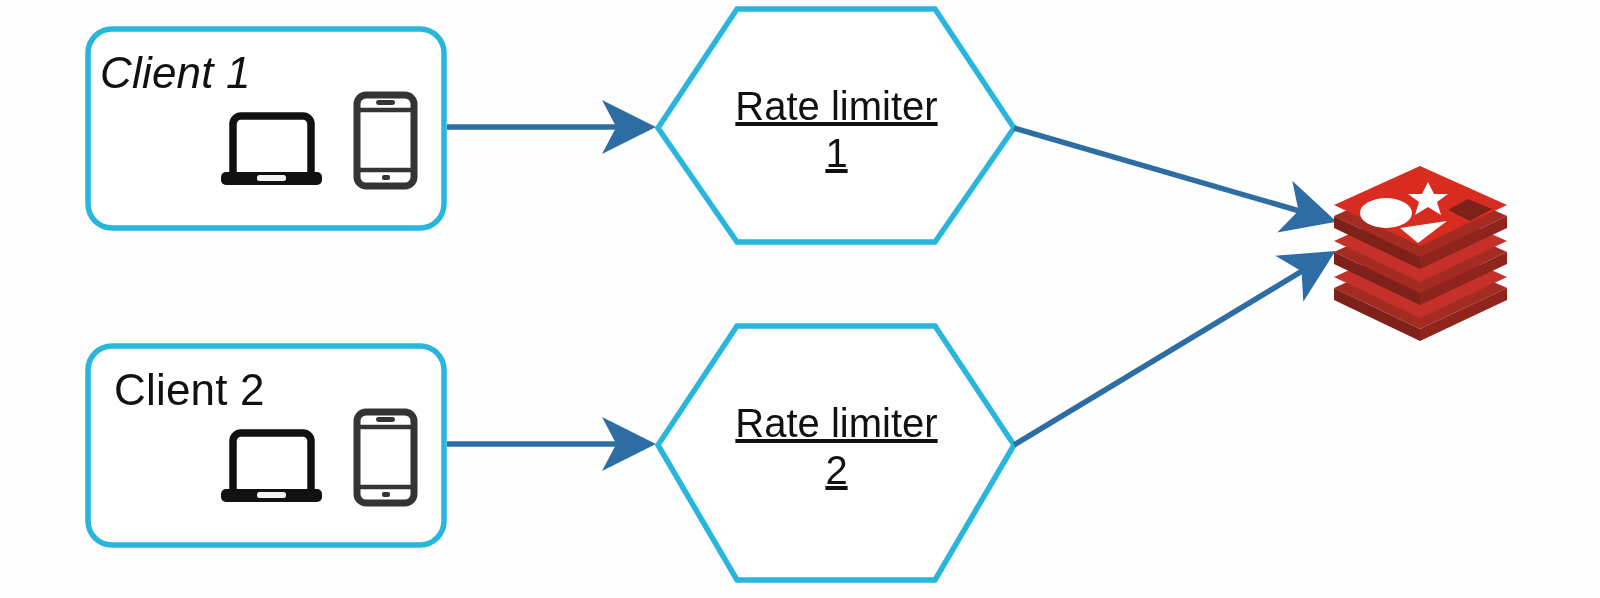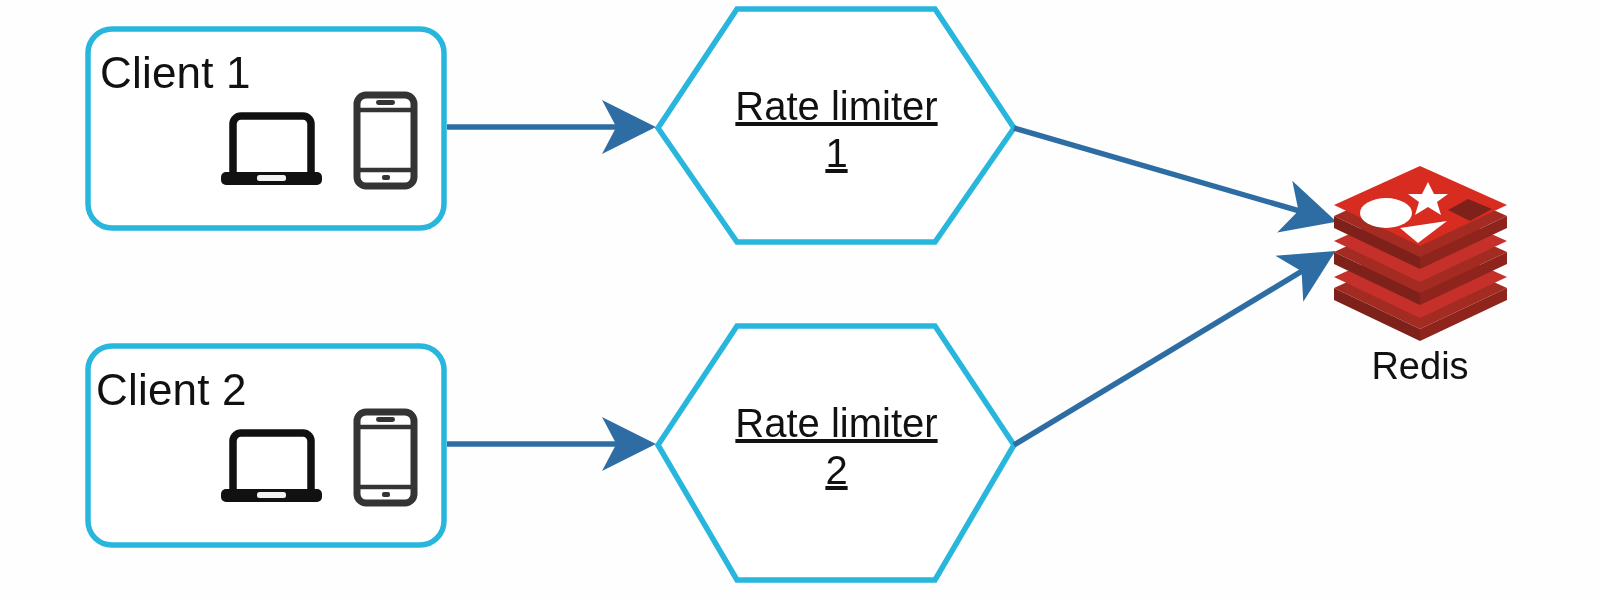--- a/index.html
+++ b/index.html
@@ -86,25 +86,24 @@
 
       <path d="M1428,182 L1434,194 L1448,194 L1437,202 L1441,215 L1428,207 L1415,215
                L1419,202 L1408,194 L1422,194 Z" fill="#ffffff"></path>
 
       <path d="M1400,228 L1447,221 L1418,243 Z" fill="#ffffff"></path>
 
       <path d="M1468,199 L1492,209 L1470,221 L1448,210 Z" fill="#7e211a"></path>
     </g>
   </svg>
 
-  <div class="dlabel client-label" style="left:100px; top:48px;">Client 1</div>
+  <div class="dlabel client-label" style="left:100px; top:48px;font-style:italic;">Client 1</div>
 
-  <div class="dlabel client-label" style="left:96px; top:365px;">Client 2</div>
+  <div class="dlabel client-label" style="left:114px; top:365px;">Client 2</div>
 
   <div class="dlabel hex-label" style="left:658px; top:84px; width:357px;">Rate limiter</div>
   <div class="dlabel hex-label" style="left:658px; top:131px; width:357px;">1</div>
 
   <div class="dlabel hex-label" style="left:658px; top:401px; width:357px;">Rate limiter</div>
   <div class="dlabel hex-label" style="left:658px; top:448px; width:357px;">2</div>
 
-  <div class="dlabel redis-label" style="left:1320px; top:345px; width:200px;">Redis</div>
 
 </div>
 
 </body></html>

